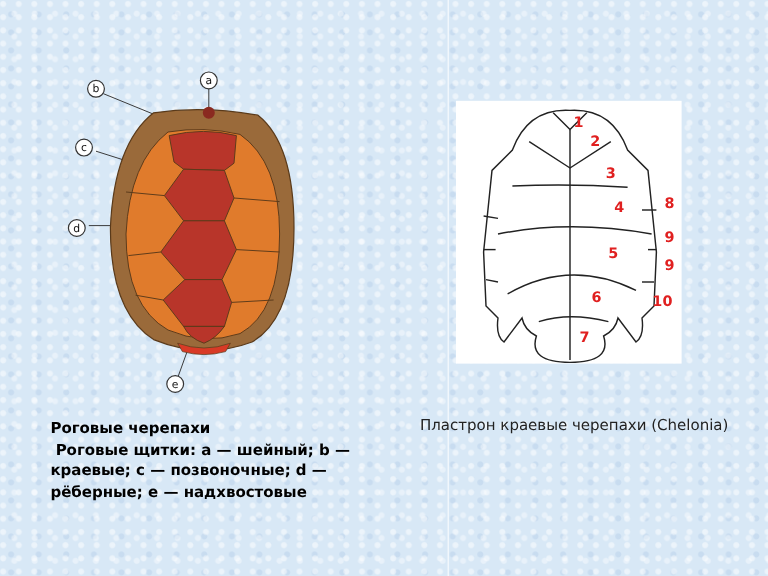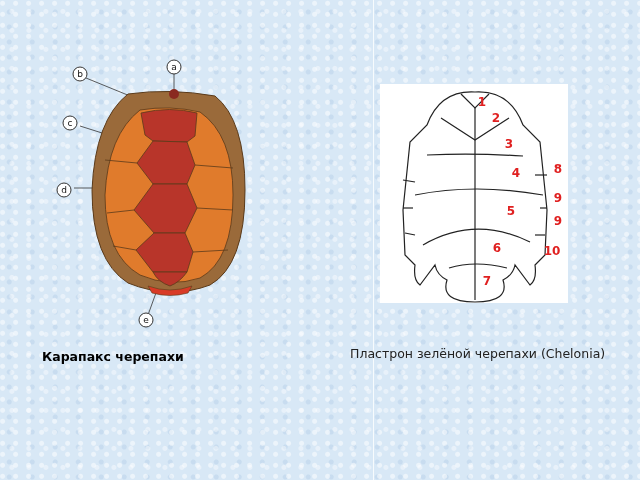--- a/index.html
+++ b/index.html
@@ -110,18 +110,19 @@
       <text x="112" y="205">7</text>
       <text x="183" y="93">8</text>
       <text x="183" y="122">9</text>
       <text x="183" y="145">9</text>
       <text x="177" y="175">10</text>
     </g>
   </svg>
 </div>
 
 <div class="cap-left">
-  <div>Карапакс черепахи</div>
+  <div>Роговые черепахи</div>
+  <div> Роговые щитки: a — шейный; b — краевые; c — позвоночные; d — рёберные; e — надхвостовые</div>
 </div>
 
 <div class="cap-right">
-  <div>Пластрон зелёной черепахи (Chelonia)</div>
+  <div>Пластрон краевые черепахи (Chelonia)</div>
 </div>
 
 </body></html>

